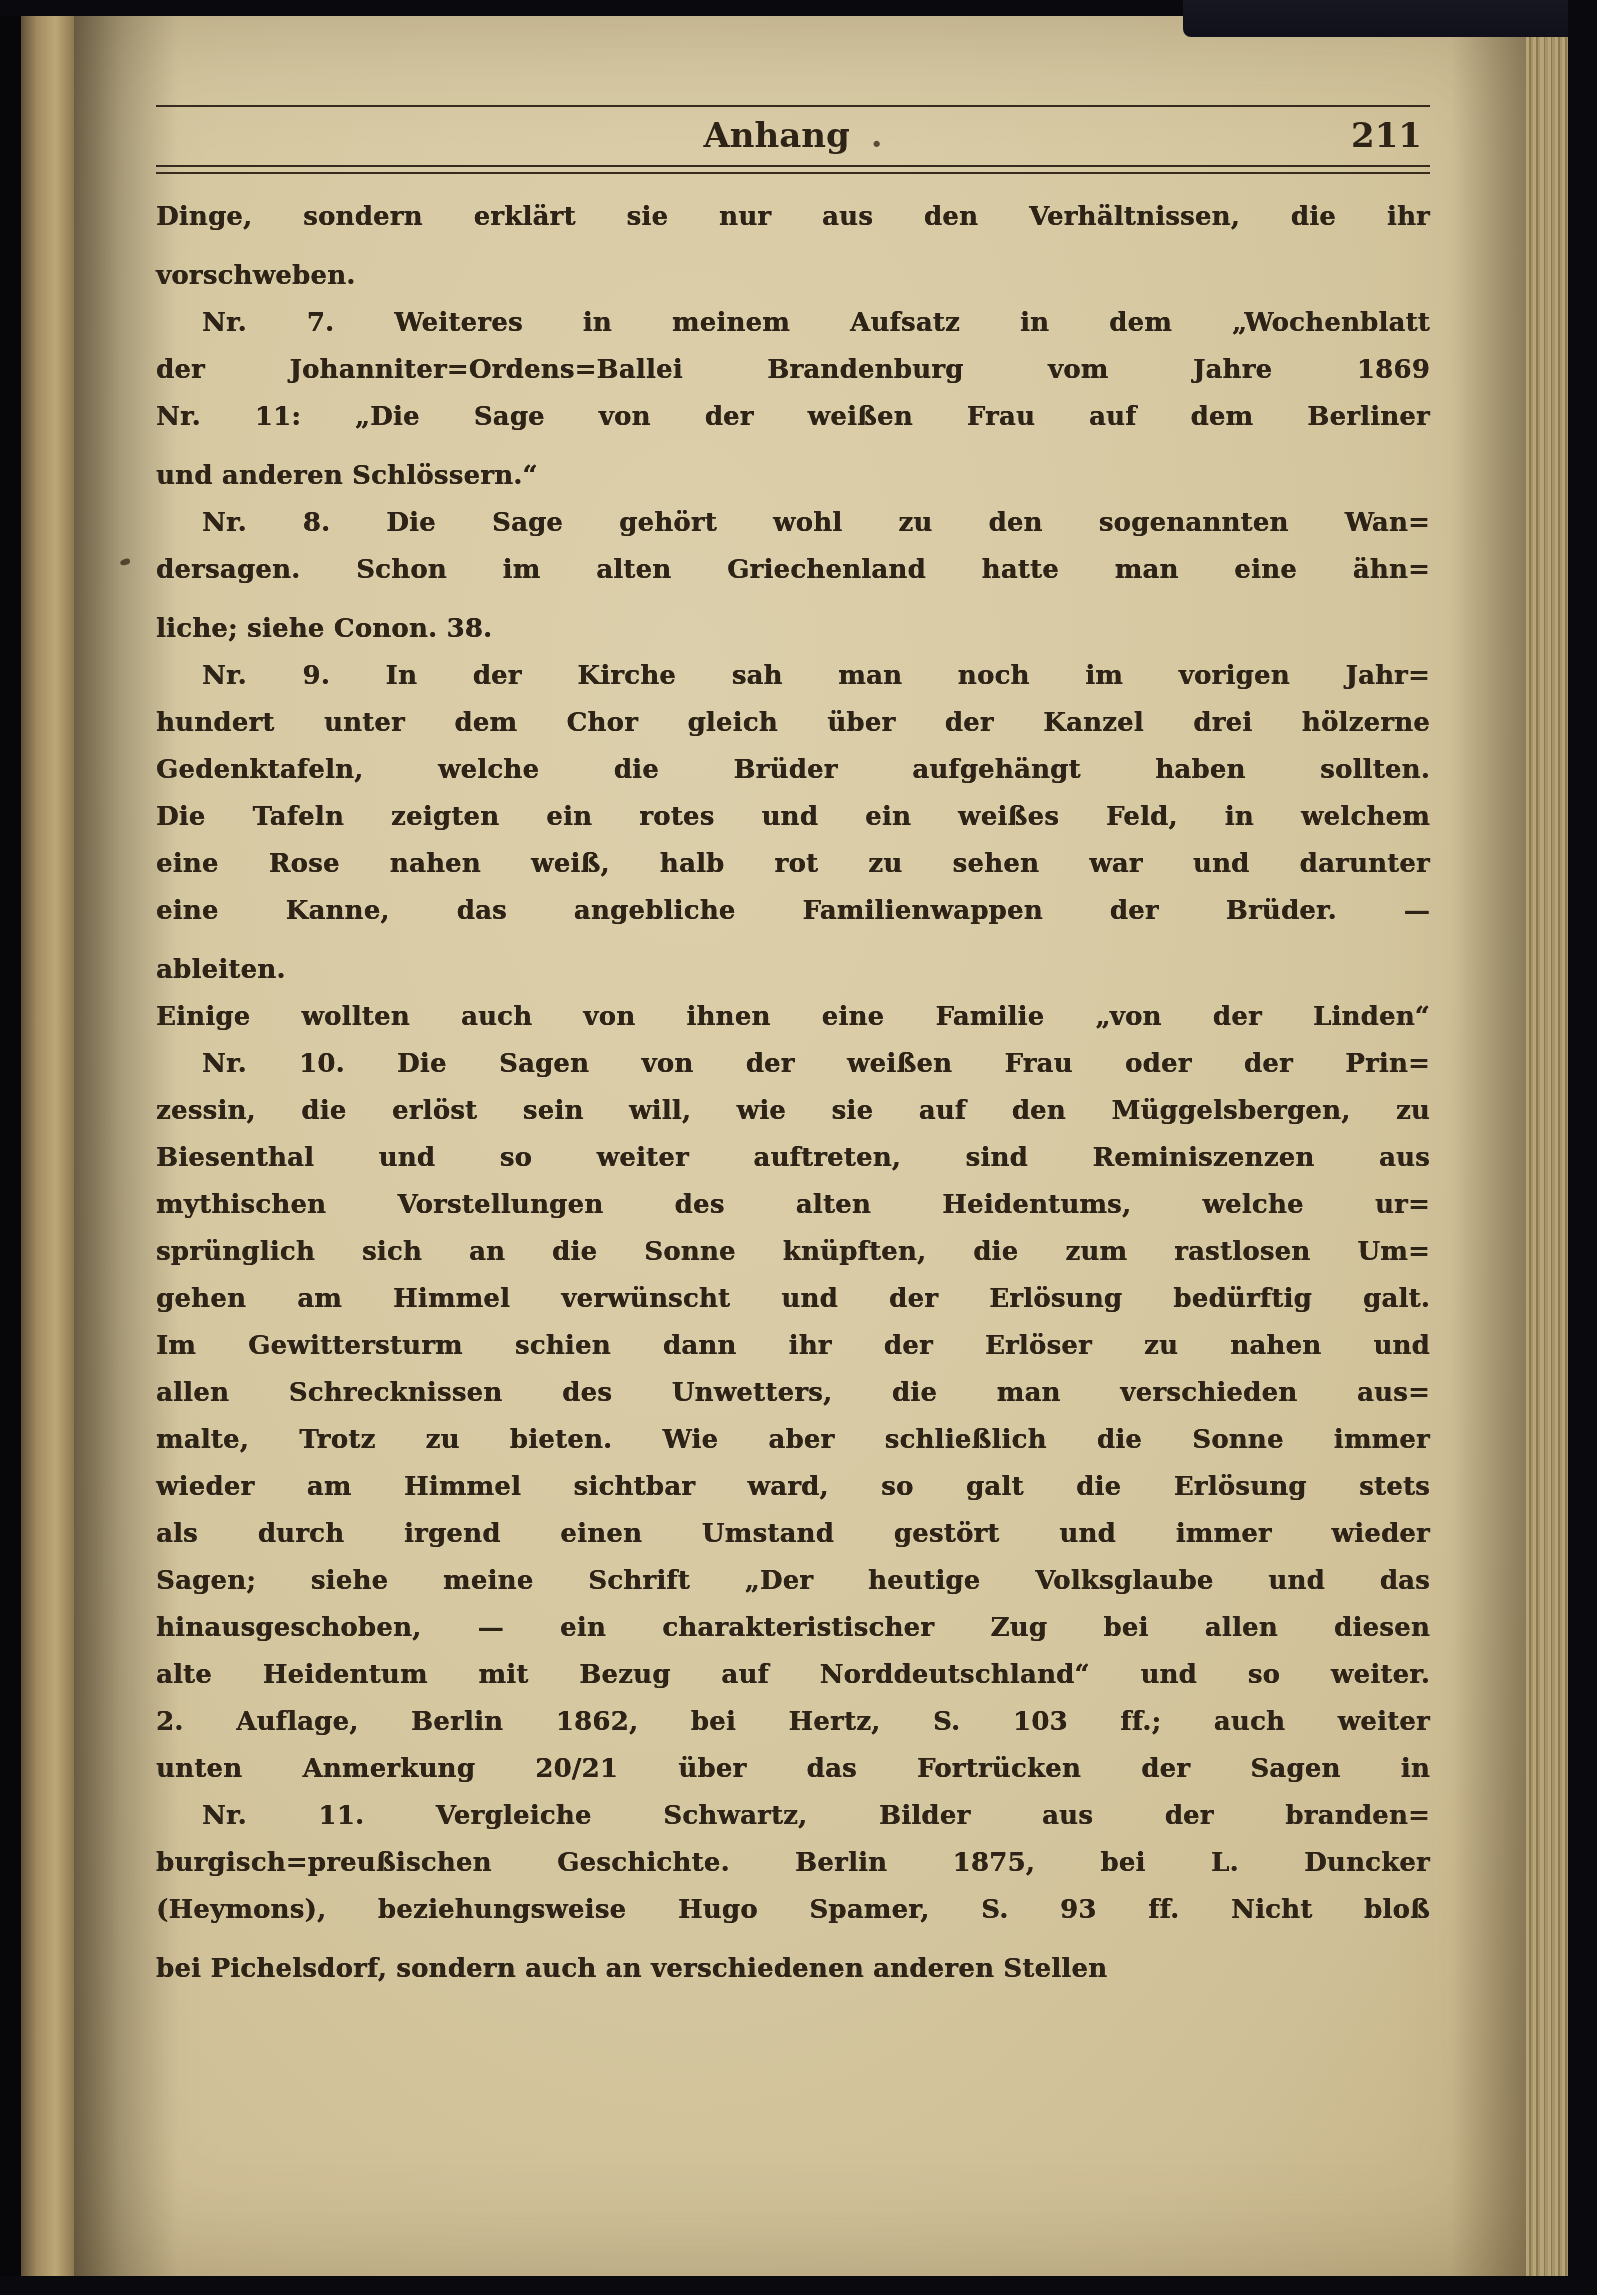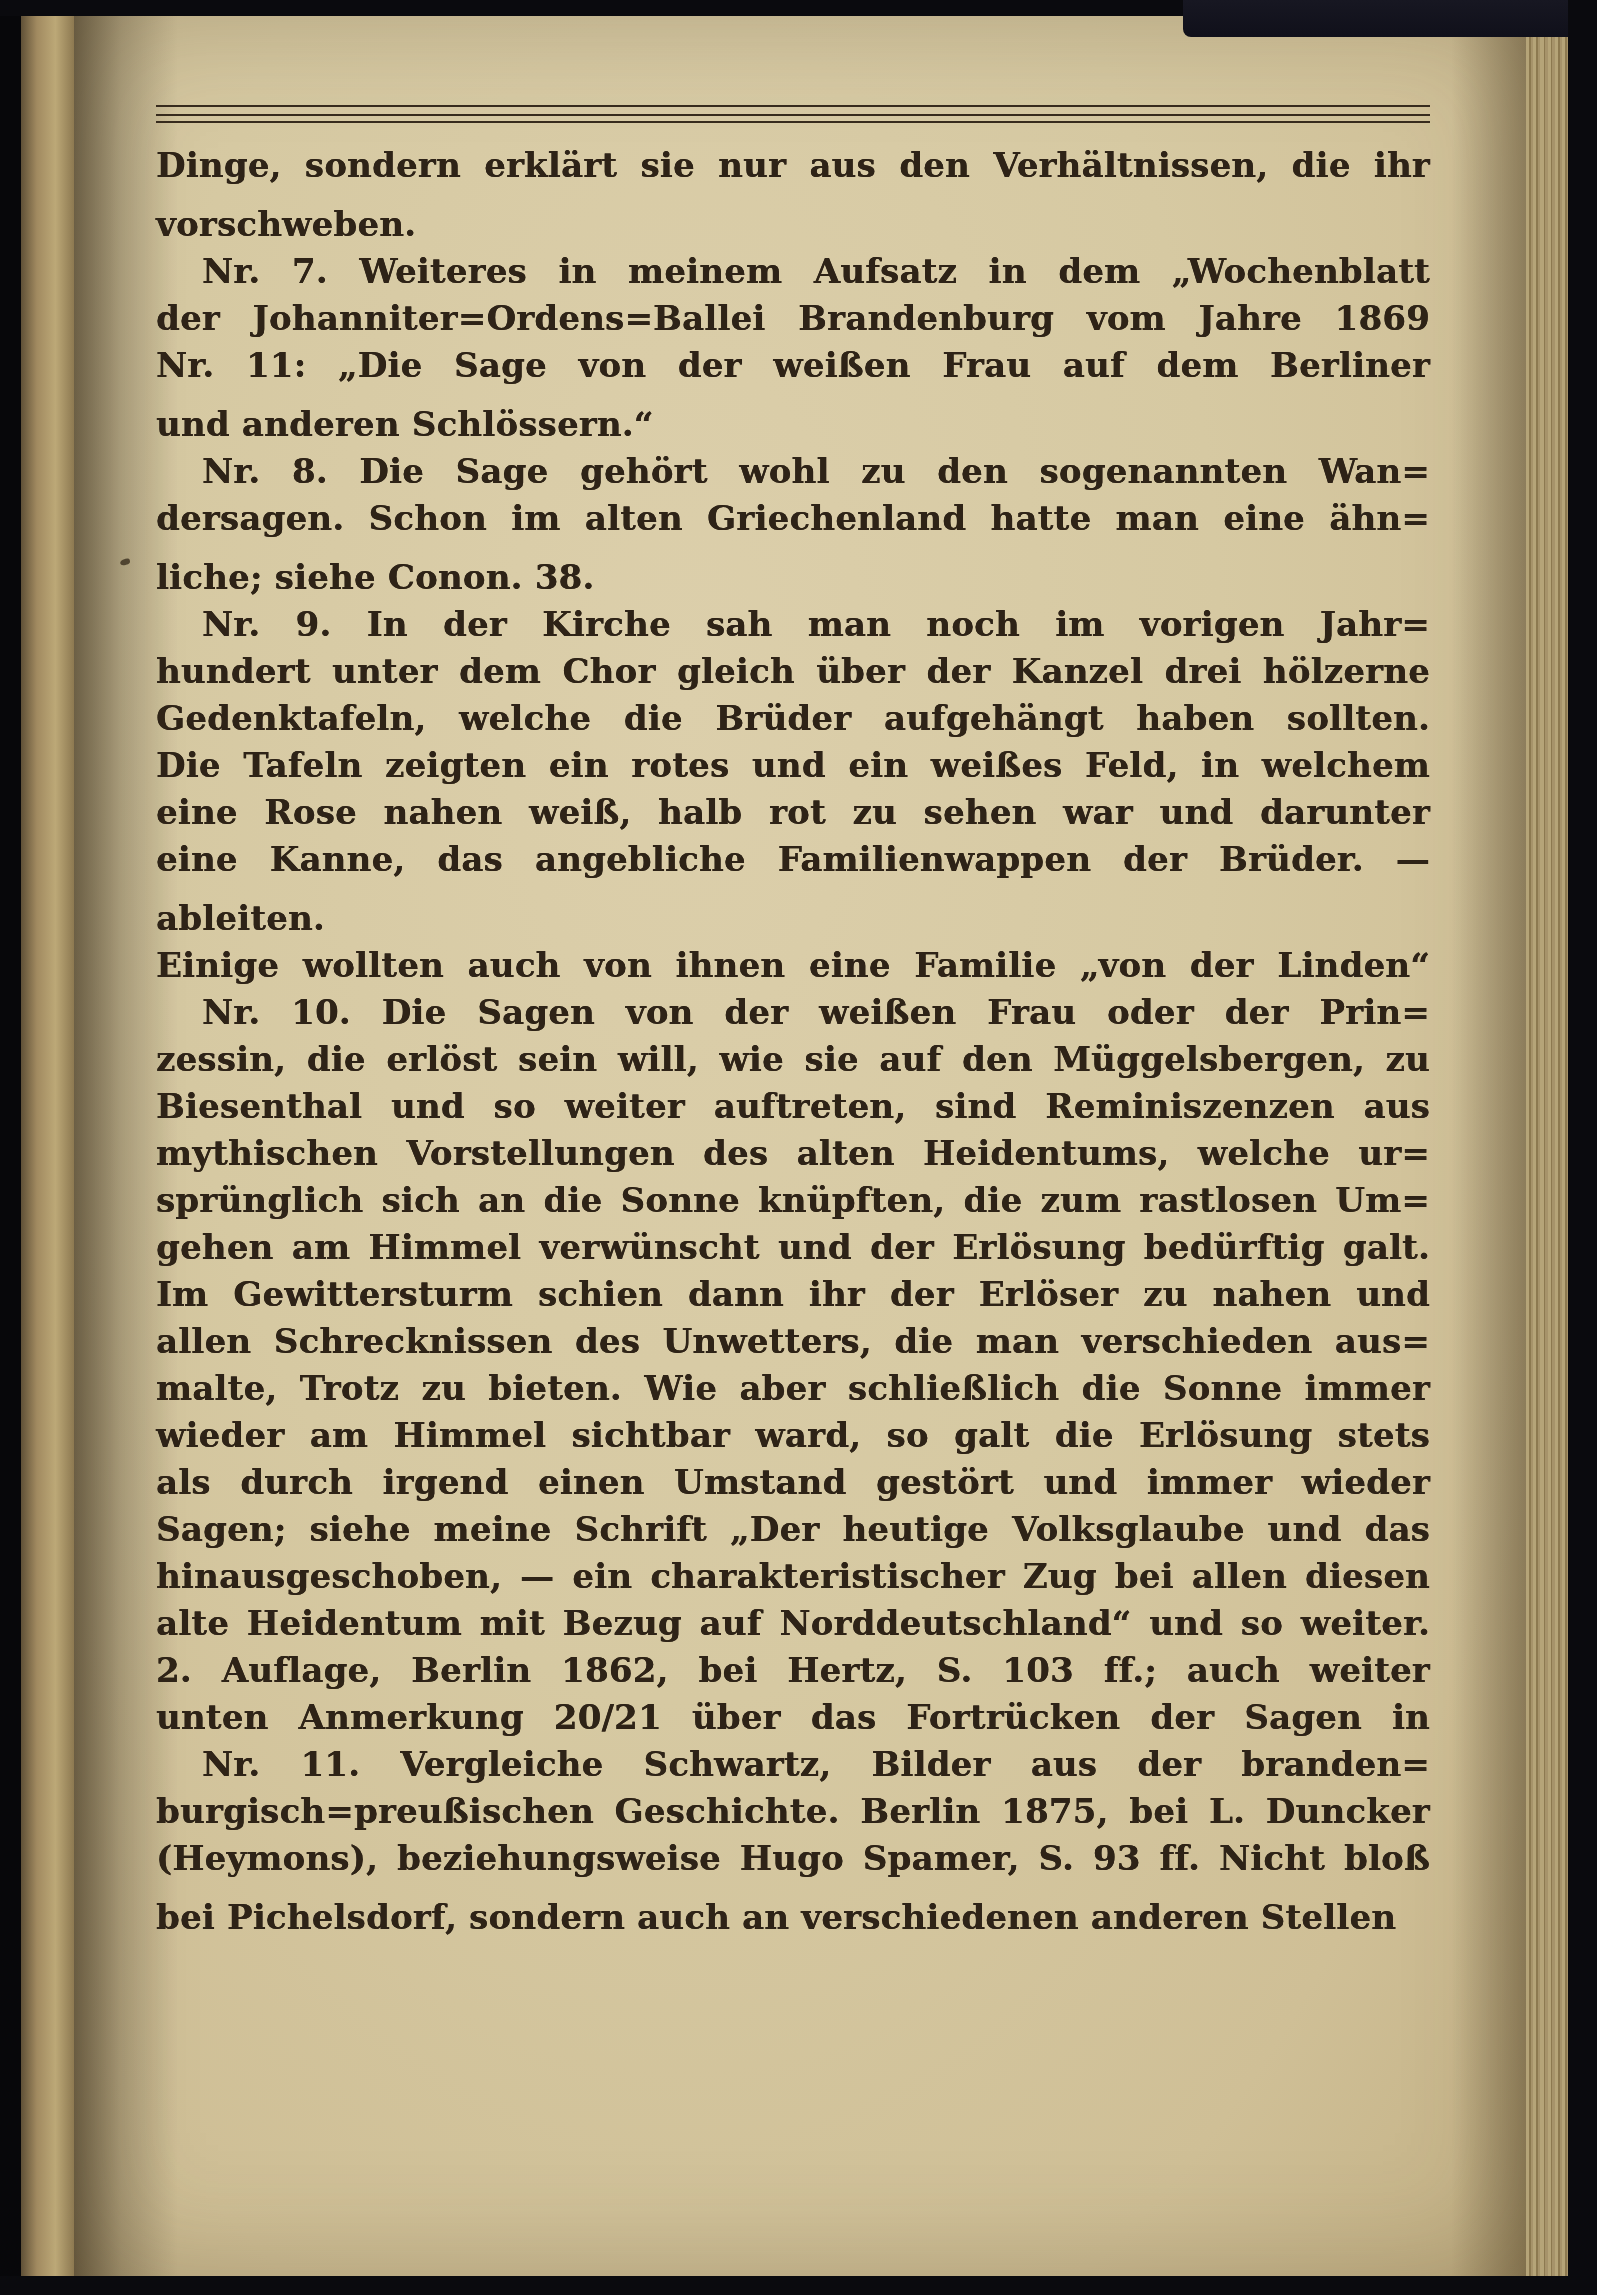--- a/index.html
+++ b/index.html
@@ -56,21 +56,21 @@
   .content { position: absolute; left: 82px; top: 0; width: 1274px; color: #2e2317; }
   .rule { background: #372b1d; }
   .rule-top { margin-top: 89px; height: 2.4px; }
   .header-row { position: relative; margin-top: 8px; height: 43px; font-size: 34px; font-weight: 700; }
   .header-center { position: absolute; left: 50%; transform: translateX(-50%); top: 0; white-space: nowrap; }
   .stray-dot { margin-left: 21px; opacity: .75; }
   .page-number { position: absolute; right: 8px; top: 0; }
   .rule-b1 { margin-top: 6.4px; height: 2.4px; }
   .rule-b2 { margin-top: 4.8px; height: 1.6px; }
 
-  .page-body { margin-top: 19px; font-size: 34px; font-weight: 700; letter-spacing: 0.2px; color: #2e2317; }
+  .page-body { margin-top: 19px; font-size: 26px; font-weight: 700; letter-spacing: 0.2px; color: #2e2317; }
   .line {
     line-height: 47px;
     text-align: justify;
     text-align-last: justify;
     text-shadow: 0.2px 0 0 currentColor;
   }
   .line.last { text-align-last: left; margin-top: 12px; }
   .line.indent { text-indent: 46px; }
 
   
@@ -88,20 +88,26 @@
   <div class="facing-page-strip"></div>
 
   <div class="page">
     <div class="gutter"></div>
     <div class="page-right-shade"></div>
     <div class="speck"></div>
 
     <div class="content">
       <div class="rule rule-top"></div>
 
+      <div class="header-row">
+        <span class="header-center">
+          <span>Anhang</span><span class="stray-dot">.</span>
+        </span>
+        <span class="page-number">211</span>
+      </div>
 
       <div class="rule rule-b1"></div>
       <div class="rule rule-b2"></div>
 
       <div class="page-body">
           <div class="para">
             <div class="line">Dinge, sondern erklärt sie nur aus den Verhältnissen, die ihr</div>
             <div class="line last">vorschweben.</div>
           </div>
           <div class="para">

